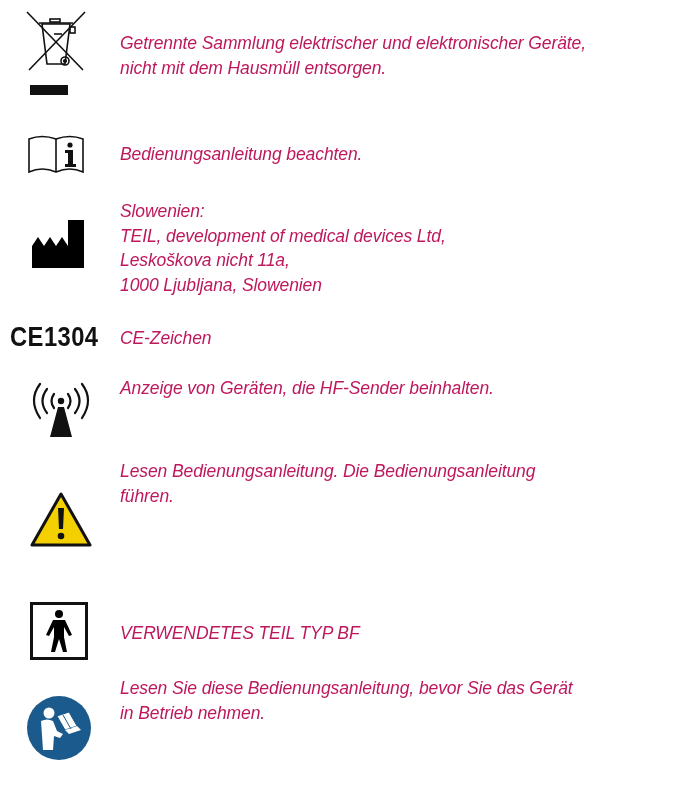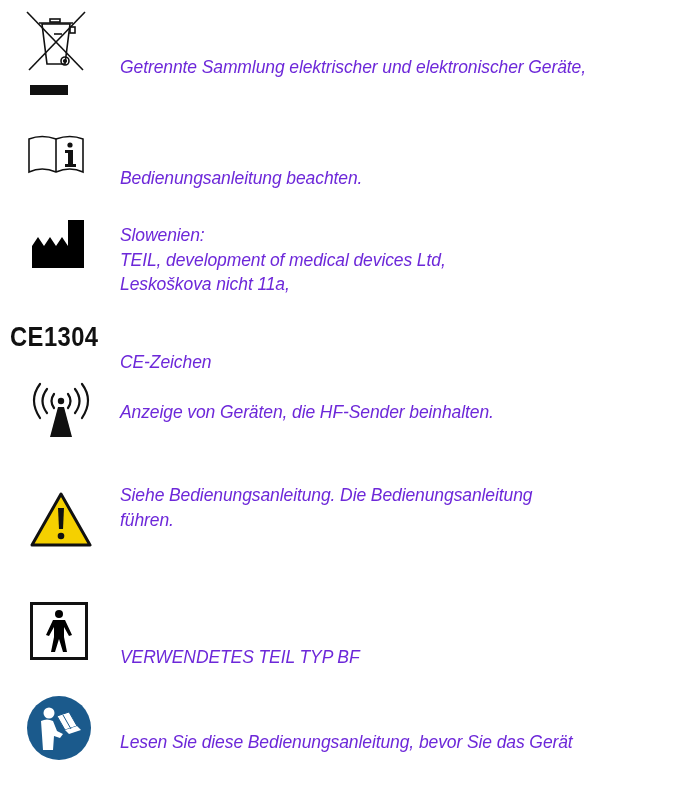--- a/index.html
+++ b/index.html
@@ -1,21 +1,21 @@
 <!DOCTYPE html>
 <html><head>
 <meta charset="utf-8">
 <style>
   html, body { margin: 0; padding: 0; background: #ffffff; }
   body { width: 682px; height: 796px; position: relative; overflow: hidden;
          font-family: "Liberation Sans", sans-serif; color: #1c1c1c; }
   .row { position: absolute; left: 0; width: 682px; }
   .icon { position: absolute; }
   .text { position: absolute; left: 120px; font-style: italic; font-size: 17.5px;
-          line-height: 24.5px; color: #6d28d9; white-space: nowrap; letter-spacing: -0.1px; margin-top: 24px; }
+          line-height: 24.5px; color: #be185d; white-space: nowrap; letter-spacing: -0.1px; }
   .text div { display: block; }
   .ce { position: absolute; left: 10px; top: 322px; font-family: "Liberation Sans", sans-serif;
         font-size: 27px; font-weight: bold; letter-spacing: 0.5px; color: #111; transform: scaleX(0.88); transform-origin: left; }
 </style>
 </head>
 <body>
 
 <div class="row">
   <svg class="icon" style="left:25px;top:10px" width="62" height="90" viewBox="0 0 62 90">
     <g fill="none" stroke="#111" stroke-width="1.6">
@@ -26,20 +26,21 @@
       <rect x="25" y="9" width="10" height="3"></rect>
       <rect x="45" y="17" width="5" height="6"></rect>
       <circle cx="40" cy="51" r="4"></circle>
       <circle cx="40" cy="51" r="1.3" fill="#111"></circle>
       <line x1="29" y1="24" x2="37" y2="24"></line>
     </g>
     <rect x="5" y="75" width="38" height="10" fill="#111"></rect>
   </svg>
   <div class="text" style="top:31px">
     <div>Getrennte Sammlung elektrischer und elektronischer Geräte,</div>
+    <div>nicht mit dem Hausmüll entsorgen.</div>
   </div>
 </div>
 
 <div class="row">
   <svg class="icon" style="left:27px;top:133px" width="58" height="42" viewBox="0 0 58 42">
     <g fill="none" stroke="#111" stroke-width="1.6">
       <path d="M2 6 Q15 1 29 6 Q43 1 56 6 L56 39 Q43 33 29 39 Q15 33 2 39 Z"></path>
       <line x1="29" y1="6" x2="29" y2="39"></line>
     </g>
     <circle cx="43" cy="12" r="2.6" fill="#111"></circle>
@@ -51,20 +52,21 @@
 </div>
 
 <div class="row">
   <svg class="icon" style="left:32px;top:218px" width="54" height="50" viewBox="0 0 54 50">
     <path d="M0 50 L0 28 L6 19 L12 28 L18 19 L24 28 L30 19 L36 28 L36 2 L52 2 L52 50 Z" fill="#000"></path>
   </svg>
   <div class="text" style="top:199px">
     <div>Slowenien:</div>
     <div>TEIL, development of medical devices Ltd,</div>
     <div>Leskoškova nicht 11a,</div>
+    <div>1000 Ljubljana, Slowenien</div>
   </div>
 </div>
 
 <div class="row">
   <span class="ce">CE1304</span>
   <div class="text" style="top:326px">
     <div>CE-Zeichen</div>
   </div>
 </div>
 
@@ -86,21 +88,21 @@
   </div>
 </div>
 
 <div class="row">
   <svg class="icon" style="left:29px;top:491px" width="64" height="58" viewBox="0 0 64 58">
     <path d="M32 3 L61 54 L3 54 Z" fill="#f5d000" stroke="#111" stroke-width="3" stroke-linejoin="round"></path>
     <path d="M29 17 L35 17 L34 38 L30 38 Z" fill="#111"></path>
     <circle cx="32" cy="45" r="3.3" fill="#111"></circle>
   </svg>
   <div class="text" style="top:459px">
-    <div>Siehe Bedienungsanleitung. Die Bedienungsanleitung</div>
+    <div>Lesen Bedienungsanleitung. Die Bedienungsanleitung</div>
     <div>führen.</div>
   </div>
 </div>
 
 <div class="row">
   <svg class="icon" style="left:30px;top:602px" width="58" height="58" viewBox="0 0 58 58">
     <rect x="1.5" y="1.5" width="55" height="55" fill="#fff" stroke="#111" stroke-width="3"></rect>
     <circle cx="29" cy="12" r="4" fill="#000"></circle>
     <path d="M23 18 L35 18 L42 33 L39 34 L34 25 L34 35 L37 50 L33 50 L29 37 L25 50 L21 50 L24 35 L24 25 L19 34 L16 33 Z" fill="#000"></path>
   </svg>
@@ -111,16 +113,17 @@
 
 <div class="row">
   <svg class="icon" style="left:27px;top:696px" width="64" height="64" viewBox="0 0 64 64">
     <circle cx="32" cy="32" r="32" fill="#1b5a8c"></circle>
     <circle cx="22" cy="17" r="5.5" fill="#fff"></circle>
     <path d="M14 25 Q20 22 26 25 L30 35 L36 38 L33 42 L27 40 L26 54 L16 54 Z" fill="#fff"></path>
     <path d="M30 20 L42 16 L50 30 L38 34 Z" fill="#fff" stroke="#1b5a8c" stroke-width="1"></path>
     <path d="M38 34 L50 30 L54 34 L42 38 Z" fill="#fff"></path>
     <line x1="36" y1="19" x2="44" y2="33" stroke="#1b5a8c" stroke-width="1"></line>
   </svg>
-  <div class="text" style="top:706px">
+  <div class="text" style="top:676px">
     <div>Lesen Sie diese Bedienungsanleitung, bevor Sie das Gerät</div>
+    <div>in Betrieb nehmen.</div>
   </div>
 </div>
 
 </body></html>

